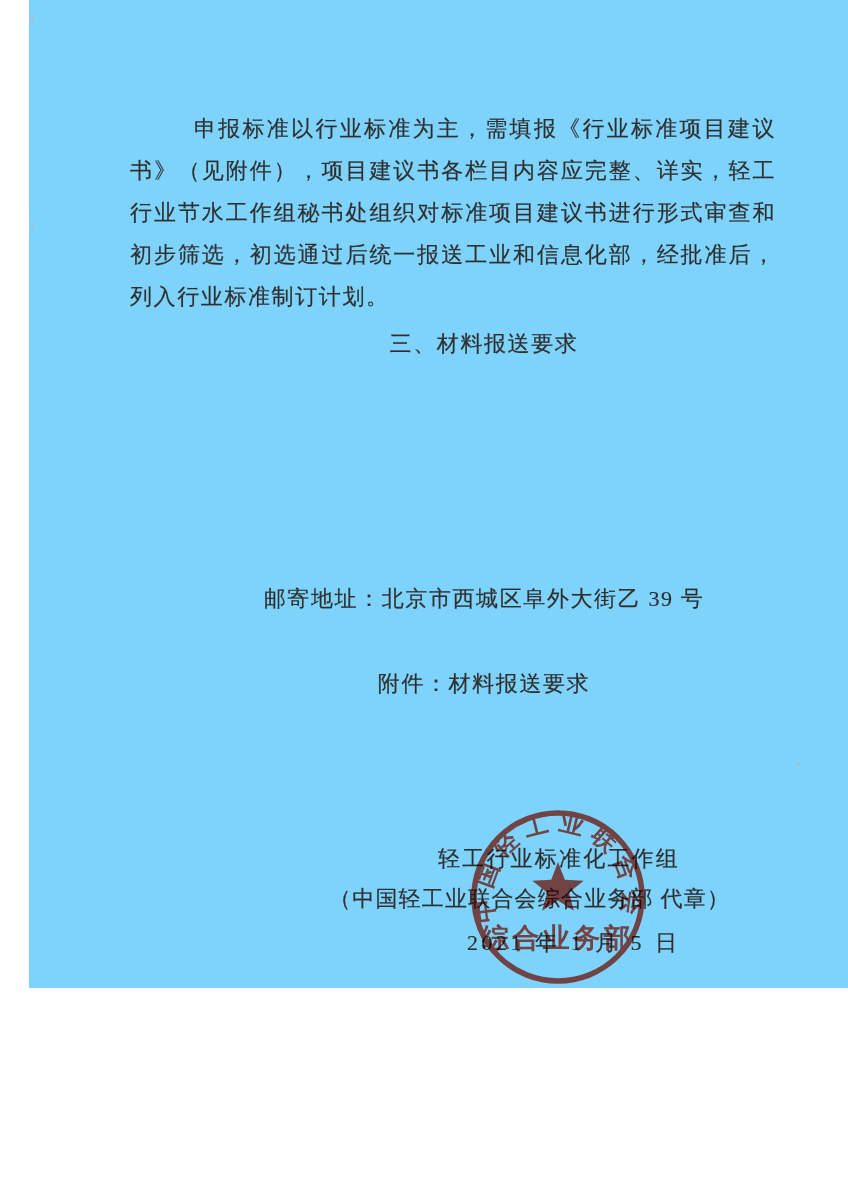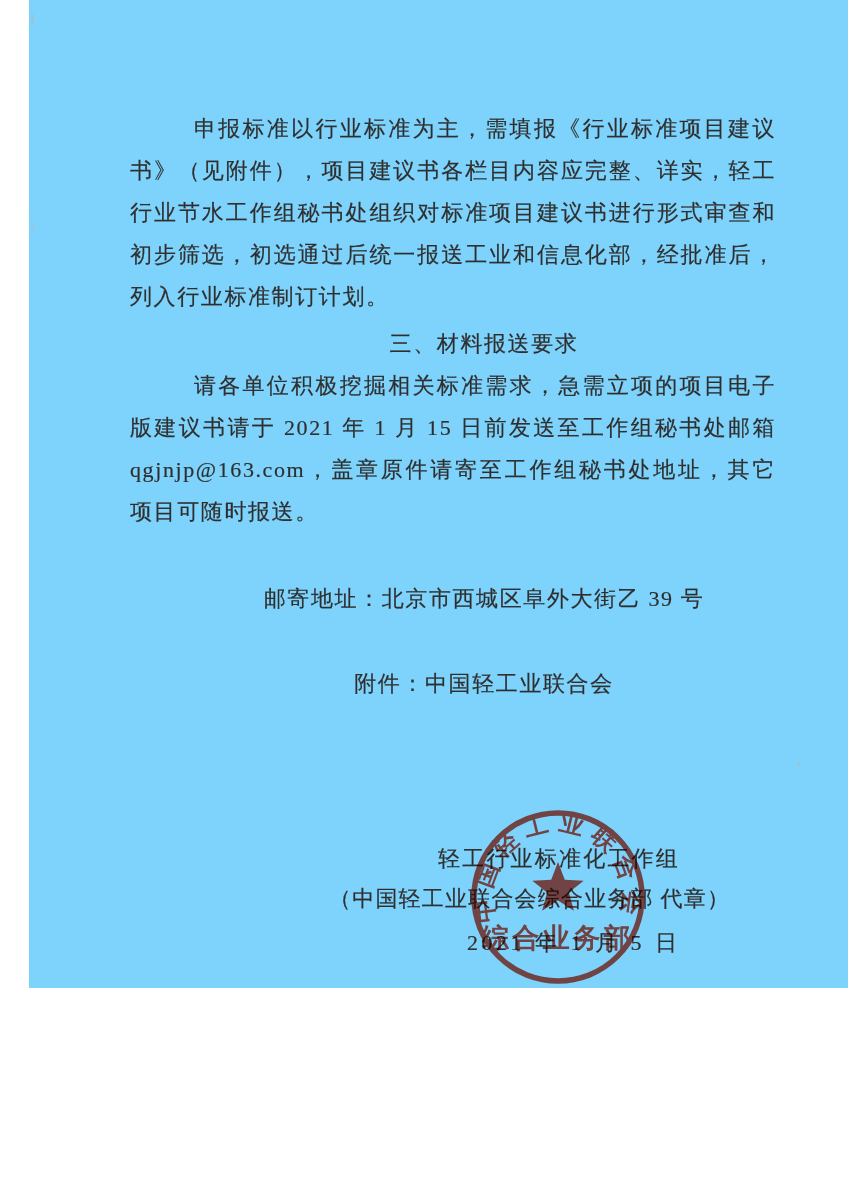--- a/index.html
+++ b/index.html
@@ -71,26 +71,25 @@
 </style>
 </head>
 <body>
 
 <div class="page">
 
   <div class="txt para" style="top:108px">申报标准以行业标准为主，需填报《行业标准项目建议书》（见附件），项目建议书各栏目内容应完整、详实，轻工行业节水工作组秘书处组织对标准项目建议书进行形式审查和初步筛选，初选通过后统一报送工业和信息化部，经批准后，列入行业标准制订计划。</div>
 
   <div class="txt single" style="top:323px">三、材料报送要求</div>
 
-  <div class="txt para" style="top:365px">请各单位积极挖掘相关标准需求，急需立项的项目电子版建议书请于 2021 年 1 月 15 日前发送至工作组秘书处邮箱 qgjnjp@163.com，盖章原件请寄至工作组秘书处地址，其它项目可随时报送。</div>
 
 
   <div class="txt single" style="top:578px">邮寄地址：北京市西城区阜外大街乙 39 号</div>
 
-  <div class="txt single" style="top:663px">附件：中国轻工业联合会</div>
+  <div class="txt single" style="top:663px">附件：材料报送要求</div>
 
   <div class="txt sig sig-org">轻工行业标准化工作组</div>
 
   <div class="txt sig sig-note">（中国轻工业联合会综合业务部 代章）</div>
 
   <div class="txt sig sig-date">2021 年 1 月 5 日</div>
 
   <svg class="seal" viewBox="0 0 182 188" xmlns="http://www.w3.org/2000/svg">
     <circle cx="91" cy="94" r="84" fill="none" stroke="#e1392b" stroke-width="5.5"></circle>
     <path id="seal-arc" d="M 36.9,131.9 A 66,66 0 1 1 145.1,131.9" fill="none"></path>

